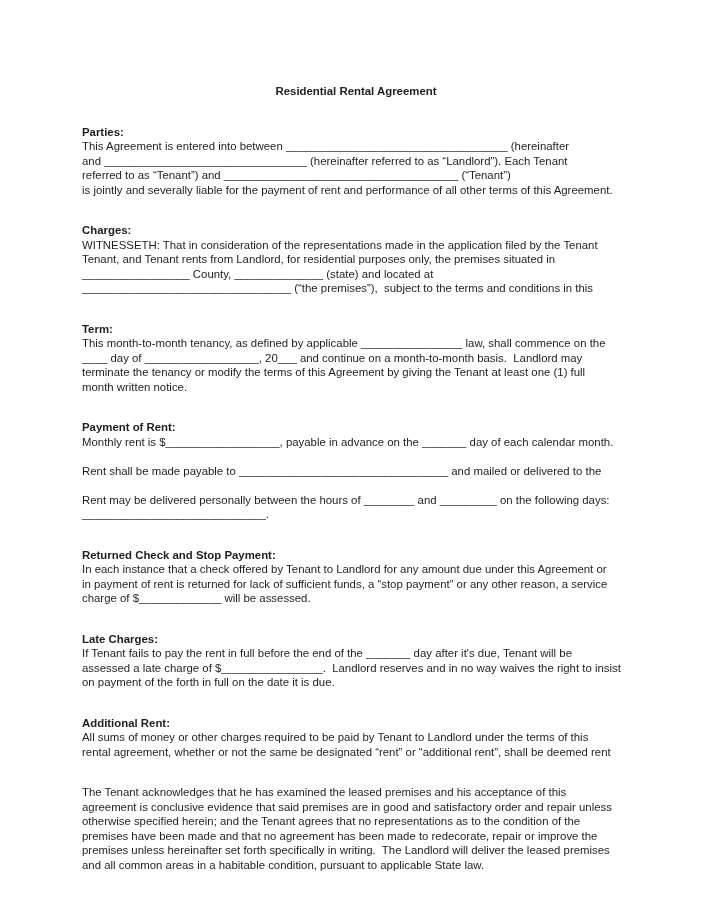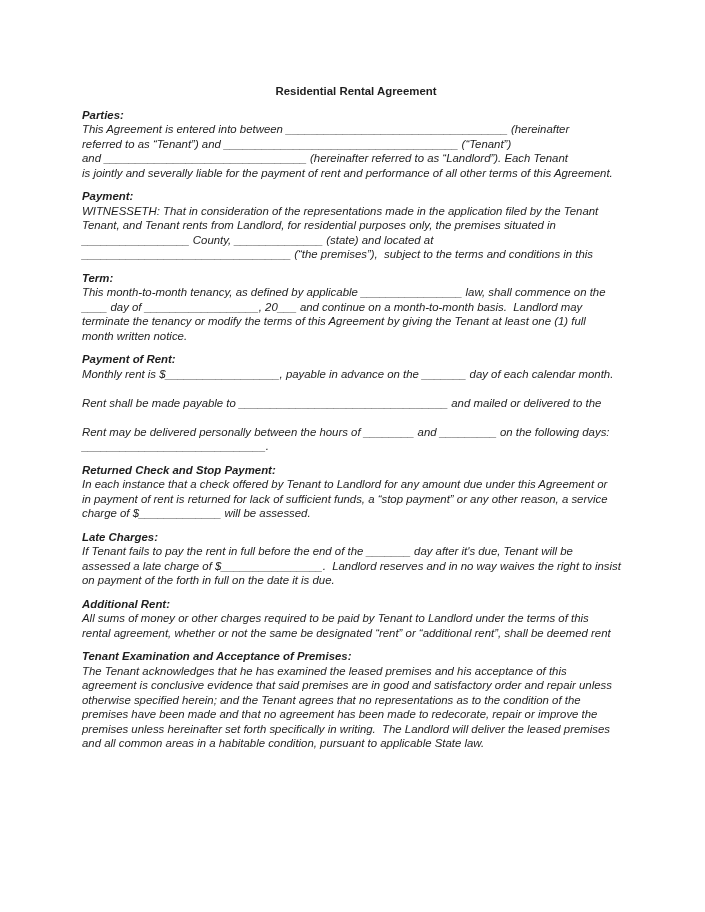--- a/index.html
+++ b/index.html
@@ -19,22 +19,21 @@
     line-height: 14.5px;
     color: #1e1e1e;
     overflow: hidden;
   }
   .doc-title {
     text-align: center;
     font-weight: bold;
     white-space: pre;
   }
   .section {
-    margin-top: 9px;
-    font-style: italic;
+    margin-top: 26px;
   }
   .section-heading {
     font-weight: bold;
     white-space: pre;
   }
   .block + .block {
     margin-top: 14.5px;
   }
   .text-line {
     white-space: pre;
@@ -43,27 +42,27 @@
 </head>
 <body>
 
 <div class="page">
   <div class="doc-title">Residential Rental Agreement</div>
   <div id="sections">
       <div class="section">
         <div class="section-heading">Parties:</div>
         <div class="block">
           <div class="text-line">This Agreement is entered into between ___________________________________ (hereinafter</div>
+          <div class="text-line">and ________________________________ (hereinafter referred to as “Landlord”). Each Tenant</div>
           <div class="text-line">referred to as “Tenant”) and _____________________________________ (“Tenant”)</div>
-          <div class="text-line">and ________________________________ (hereinafter referred to as “Landlord”). Each Tenant</div>
           <div class="text-line">is jointly and severally liable for the payment of rent and performance of all other terms of this Agreement.</div>
         </div>
       </div>
       <div class="section">
-        <div class="section-heading">Payment:</div>
+        <div class="section-heading">Charges:</div>
         <div class="block">
           <div class="text-line">WITNESSETH: That in consideration of the representations made in the application filed by the Tenant</div>
           <div class="text-line">Tenant, and Tenant rents from Landlord, for residential purposes only, the premises situated in</div>
           <div class="text-line">_________________ County, ______________ (state) and located at</div>
           <div class="text-line">_________________________________ (“the premises”),  subject to the terms and conditions in this</div>
         </div>
       </div>
       <div class="section">
         <div class="section-heading">Term:</div>
         <div class="block">
@@ -103,21 +102,20 @@
         </div>
       </div>
       <div class="section">
         <div class="section-heading">Additional Rent:</div>
         <div class="block">
           <div class="text-line">All sums of money or other charges required to be paid by Tenant to Landlord under the terms of this</div>
           <div class="text-line">rental agreement, whether or not the same be designated “rent” or “additional rent”, shall be deemed rent</div>
         </div>
       </div>
       <div class="section">
-        <div class="section-heading">Tenant Examination and Acceptance of Premises:</div>
         <div class="block">
           <div class="text-line">The Tenant acknowledges that he has examined the leased premises and his acceptance of this</div>
           <div class="text-line">agreement is conclusive evidence that said premises are in good and satisfactory order and repair unless</div>
           <div class="text-line">otherwise specified herein; and the Tenant agrees that no representations as to the condition of the</div>
           <div class="text-line">premises have been made and that no agreement has been made to redecorate, repair or improve the</div>
           <div class="text-line">premises unless hereinafter set forth specifically in writing.  The Landlord will deliver the leased premises</div>
           <div class="text-line">and all common areas in a habitable condition, pursuant to applicable State law.</div>
         </div>
       </div>
     </div>

